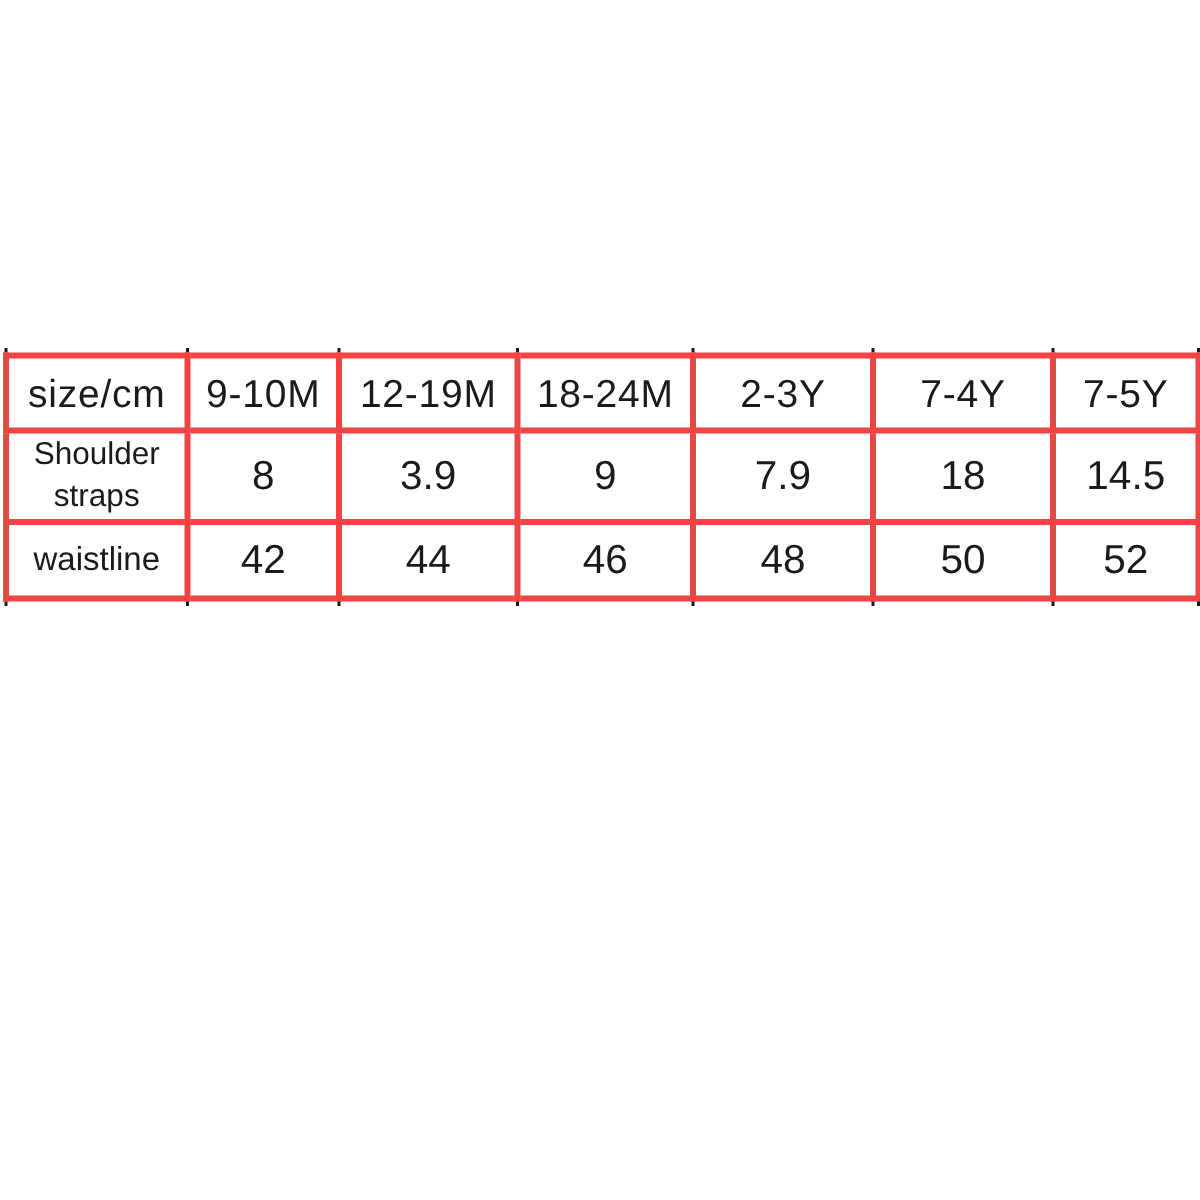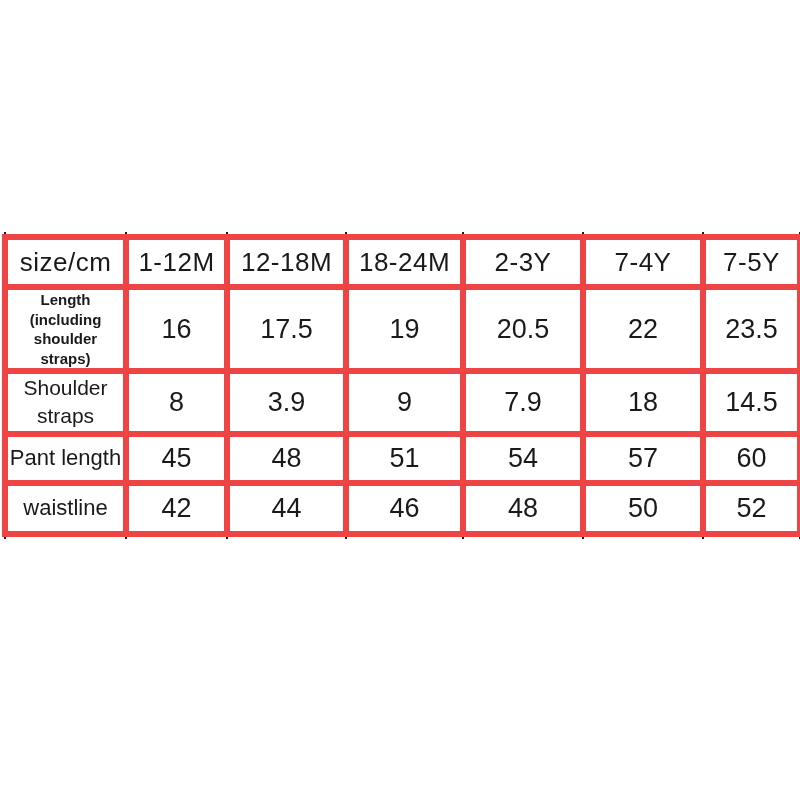--- a/index.html
+++ b/index.html
@@ -26,21 +26,21 @@
   }
   .size-table col.c0 { width: 121px; }
   .size-table col.c1 { width: 101px; }
   .size-table col.c2 { width: 119px; }
   .size-table col.c3 { width: 117px; }
   .size-table col.c4 { width: 120px; }
   .size-table col.c5 { width: 120px; }
   .size-table col.c6 { width: 97px; }
 
   .size-table th, .size-table td {
-    border: 6px solid #ef4444;
+    border: 4px solid #ef4444;
     text-align: center;
     vertical-align: middle;
     padding: 0;
     font-weight: 400;
     color: #1a1a1a;
     overflow: hidden;
   }
 
   tr.row-header   { height: 50px; }
   tr.row-length   { height: 71px; }
@@ -101,64 +101,43 @@
       <td></td>
       <td></td>
       <td></td>
       <td></td>
       <td></td>
       <td></td>
     </tr>
 
     <tr class="row-header">
       <th>size/cm</th>
-      <th>1-12M</th>
-      <th>12-18M</th>
+      <th>9-10M</th>
+      <th>12-19M</th>
       <th>18-24M</th>
       <th>2-3Y</th>
       <th>7-4Y</th>
       <th>7-5Y</th>
     </tr>
 
-    <tr class="row-length">
-      <td class="label-sm">
-        <span class="line">Length (including</span>
-        <span class="line">shoulder straps)</span>
-      </td>
-      <td class="num">16</td>
-      <td class="num">17.5</td>
-      <td class="num">19</td>
-      <td class="num">20.5</td>
-      <td class="num">22</td>
-      <td class="num">23.5</td>
-    </tr>
 
     <tr class="row-shoulder">
       <td class="label-shoulder">
         <span class="line">Shoulder</span>
         <span class="line">straps</span>
       </td>
       <td class="num">8</td>
       <td class="num">3.9</td>
       <td class="num">9</td>
       <td class="num">7.9</td>
       <td class="num">18</td>
       <td class="num">14.5</td>
     </tr>
 
 
-    <tr class="row-pant">
-      <td class="label-pant">Pant length</td>
-      <td class="num">45</td>
-      <td class="num">48</td>
-      <td class="num">51</td>
-      <td class="num">54</td>
-      <td class="num">57</td>
-      <td class="num">60</td>
-    </tr>
 
     <tr class="row-waist">
       <td class="label-waist">waistline</td>
       <td class="num">42</td>
       <td class="num">44</td>
       <td class="num">46</td>
       <td class="num">48</td>
       <td class="num">50</td>
       <td class="num">52</td>
     </tr>

